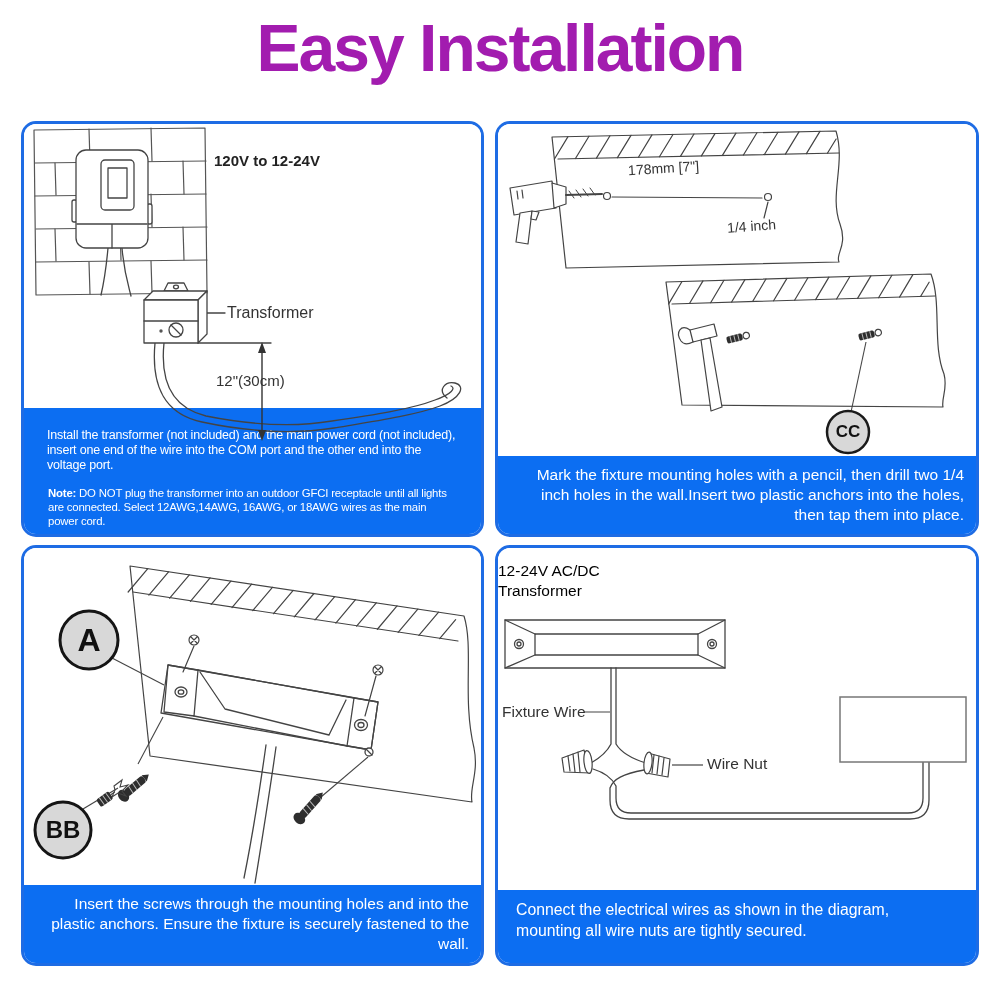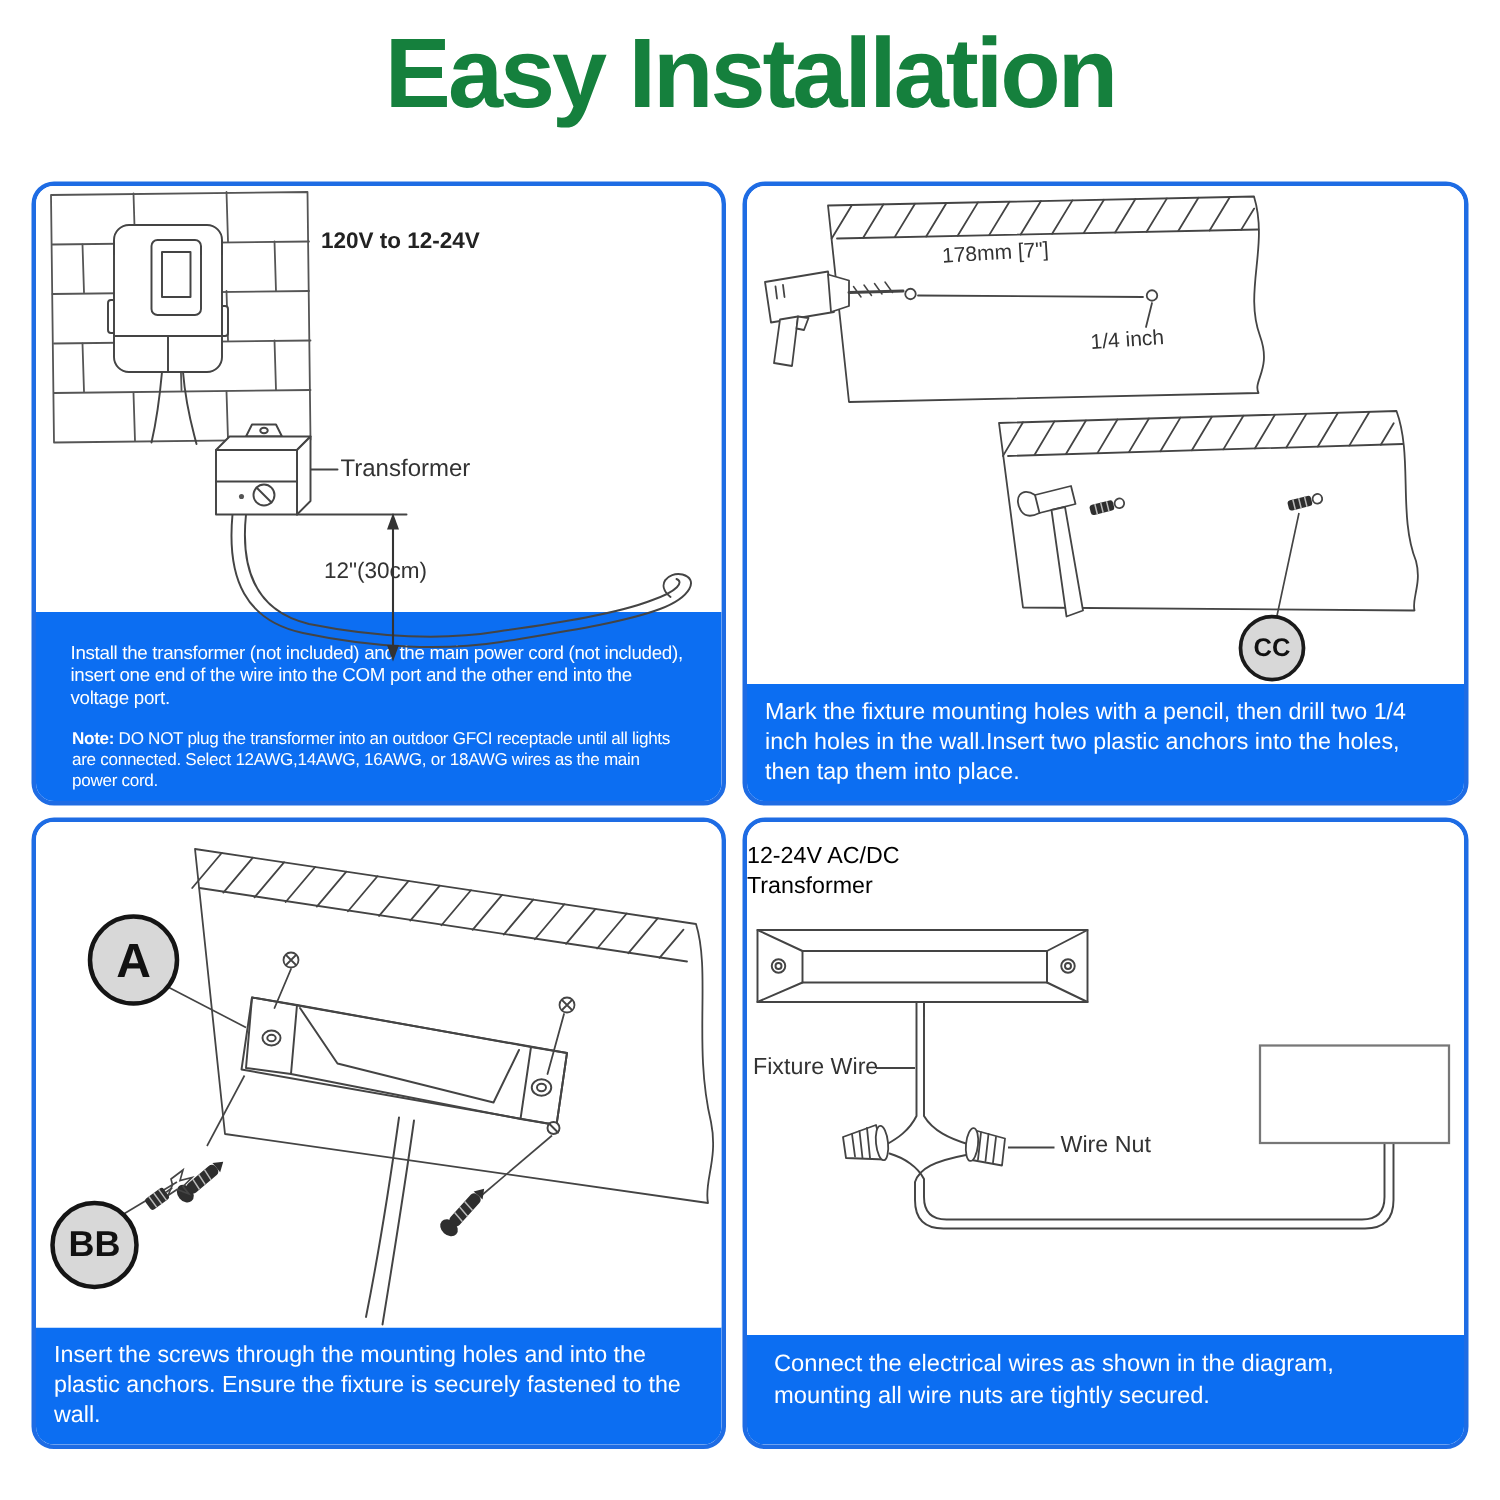--- a/index.html
+++ b/index.html
@@ -1,31 +1,31 @@
 <!DOCTYPE html>
 <html><head>
 <meta charset="utf-8">
 <style>
   html,body{margin:0;padding:0;background:#fff;}
   .page{position:relative;width:1000px;height:1000px;background:#fff;overflow:hidden;
         font-family:"Liberation Sans",sans-serif;}
   .title{position:absolute;top:10px;left:0;width:1000px;text-align:center;
-         font-size:66px;font-weight:bold;letter-spacing:-2px;color:#15803d;margin:0;}
+         font-size:66px;font-weight:bold;letter-spacing:-2px;color:#a21caf;margin:0;}
   .panel{position:absolute;border:3px solid #1e6ce4;border-radius:15px;overflow:hidden;
          background:#fff;display:flex;flex-direction:column;box-sizing:border-box;}
   .p1{left:21px;top:121px;width:463px;height:416px;}
   .p2{left:495px;top:121px;width:484px;height:416px;}
   .p3{left:21px;top:545px;width:463px;height:421px;}
   .p4{left:495px;top:545px;width:484px;height:421px;}
   .art{position:relative;background:#fff;}
   .p1 .art{height:328px;} .p2 .art{height:334px;} .p3 .art{height:338px;} .p4 .art{height:342px;}
   .art svg{position:absolute;left:0;top:0;}
   .caption{flex:1;background:#0c6ef2;color:#fff;}
   .p1 .caption{padding:5px 8px;}
-  .p2 .caption,.p3 .caption{padding:9px 12px;}
+  .p2 .caption,.p3 .caption{padding:9px 12px;text-align:right;}
   .p4 .caption{padding:10px 18px;}
   .c-main{margin:15px;font-size:12.5px;line-height:1.17;letter-spacing:-.2px;}
   .c-note{margin:2px 16px 0;font-size:11.4px;line-height:1.22;letter-spacing:-.2px;}
   .c-note b{font-weight:bold;}
   .c-std{margin:0;font-size:15.5px;line-height:1.3;}
   .p4 .c-std{font-size:15.8px;}
   .lbl{position:absolute;color:#333;white-space:nowrap;}
   .lbl-voltage{left:190px;top:28px;font-size:15px;font-weight:bold;color:#222;}
   .lbl-transformer{left:203px;top:180px;font-size:16px;}
   .lbl-distance{left:192px;top:248px;font-size:15px;}

